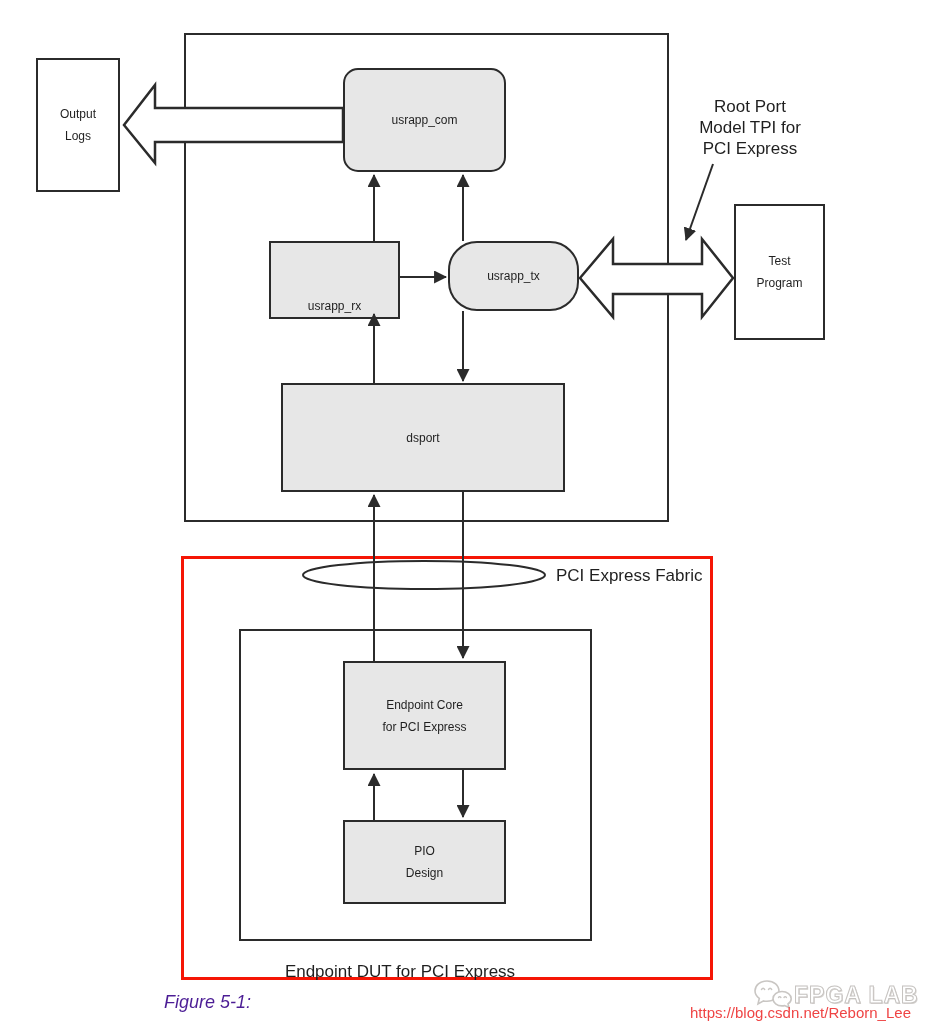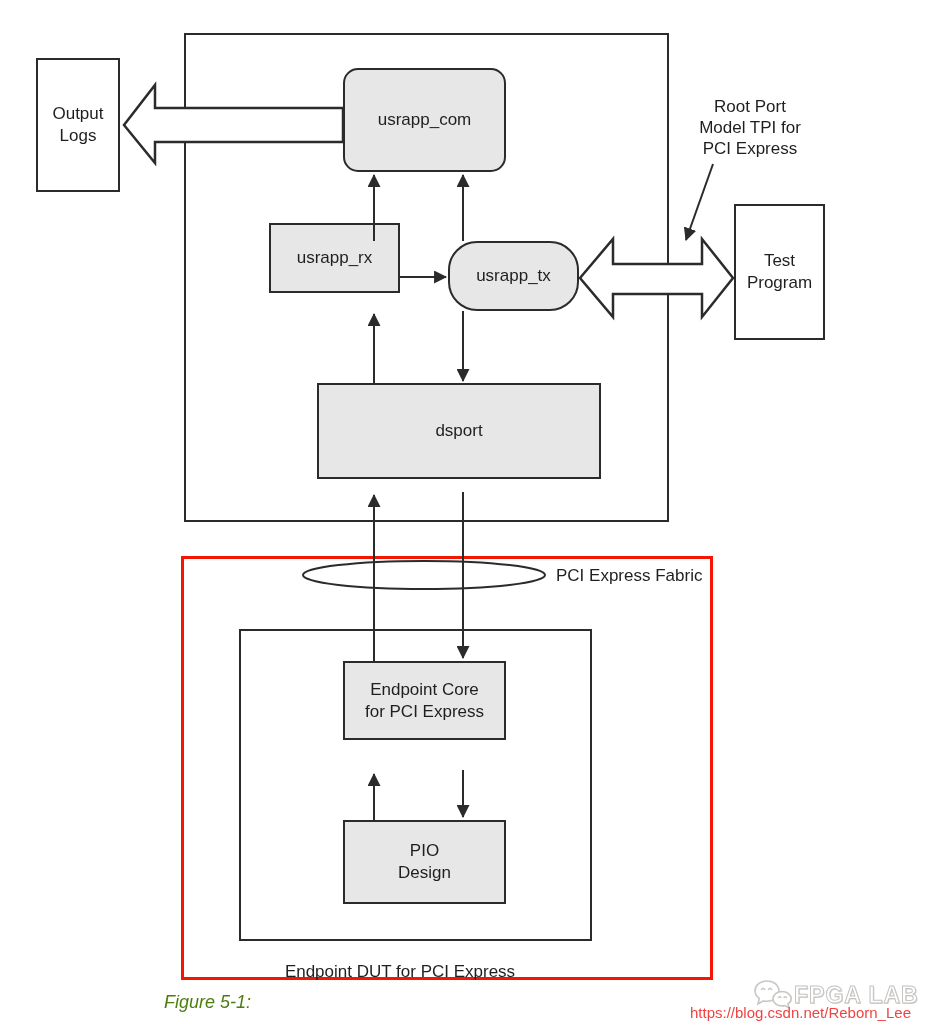--- a/index.html
+++ b/index.html
@@ -7,32 +7,32 @@
     position:relative;width:932px;height:1034px;background:#ffffff;
     font-family:"Liberation Sans",sans-serif;overflow:hidden;
     color:#1f1f1f;
   }
   .abs{position:absolute;box-sizing:border-box;}
   .frame{position:absolute;box-sizing:border-box;border:2px solid var(--line,#2b2b2b);background:transparent;}
   .frame.red{border:3px solid var(--highlight_red,#f51505);}
   .box{
     position:absolute;box-sizing:border-box;border:2px solid var(--line,#2b2b2b);
     display:flex;align-items:center;justify-content:center;text-align:center;
-    font-size:17px;line-height:22px;white-space:pre-line;color:#1f1f1f;
+    font-size:12px;line-height:22px;white-space:pre-line;color:#1f1f1f;
   }
   .box.gray{background:var(--box_fill,#e7e7e7);}
   .box.white{background:#ffffff;}
   .label{
     position:absolute;font-size:17px;line-height:21px;color:#1f1f1f;
     white-space:pre-line;
   }
   .label.center{text-align:center;}
   .caption{
     position:absolute;left:164px;top:992px;display:flex;align-items:baseline;gap:18px;
-    font-size:18px;color:#4d7c0f;
+    font-size:18px;color:#4c1d95;
   }
   .caption .fig-num{font-style:italic;}
   .caption .fig-title{font-weight:bold;letter-spacing:.2px;}
   svg.overlay{position:absolute;left:0;top:0;pointer-events:none;}
   .ln{stroke:var(--line,#2b2b2b);stroke-width:2;fill:none;}
   .hollow{fill:#ffffff;stroke:var(--line,#2b2b2b);stroke-width:2.5;stroke-linejoin:miter;}
   .wm-brand{
     position:absolute;left:794px;top:982px;font-size:23px;letter-spacing:1px;
     color:#ffffff;-webkit-text-stroke:1px #c6c3c0;
     text-shadow:1px 1px 0 #d9d6d3;font-weight:bold;
@@ -53,38 +53,38 @@
 
   <div class="box white" style="left:36px;top:58px;width:84px;height:134px;">
     <span>Output
 Logs</span>
   </div>
 
   <div class="box gray" style="left:343px;top:68px;width:163px;height:104px;border-radius:15px;">
     <span>usrapp_com</span>
   </div>
 
-  <div class="box gray" style="left:269px;top:223px;width:131px;height:70px;">
+  <div class="box gray" style="left:269px;top:241px;width:131px;height:78px;align-items:flex-end;">
     <span>usrapp_rx</span>
   </div>
 
   <div class="box gray" style="left:448px;top:241px;width:131px;height:70px;border-radius:29px;">
     <span>usrapp_tx</span>
   </div>
 
-  <div class="box gray" style="left:281px;top:383px;width:284px;height:96px;margin-left:36px;">
+  <div class="box gray" style="left:281px;top:383px;width:284px;height:109px;">
     <span>dsport</span>
   </div>
 
   <div class="box white" style="left:734px;top:204px;width:91px;height:136px;">
     <span>Test
 Program</span>
   </div>
 
-  <div class="box gray" style="left:343px;top:661px;width:163px;height:79px;">
+  <div class="box gray" style="left:343px;top:661px;width:163px;height:109px;">
     <span>Endpoint Core
 for PCI Express</span>
   </div>
 
   <div class="box gray" style="left:343px;top:820px;width:163px;height:84px;">
     <span>PIO
 Design</span>
   </div>
 
   <div class="label center" style="left:685px;top:96px;width:130px;">Root Port

